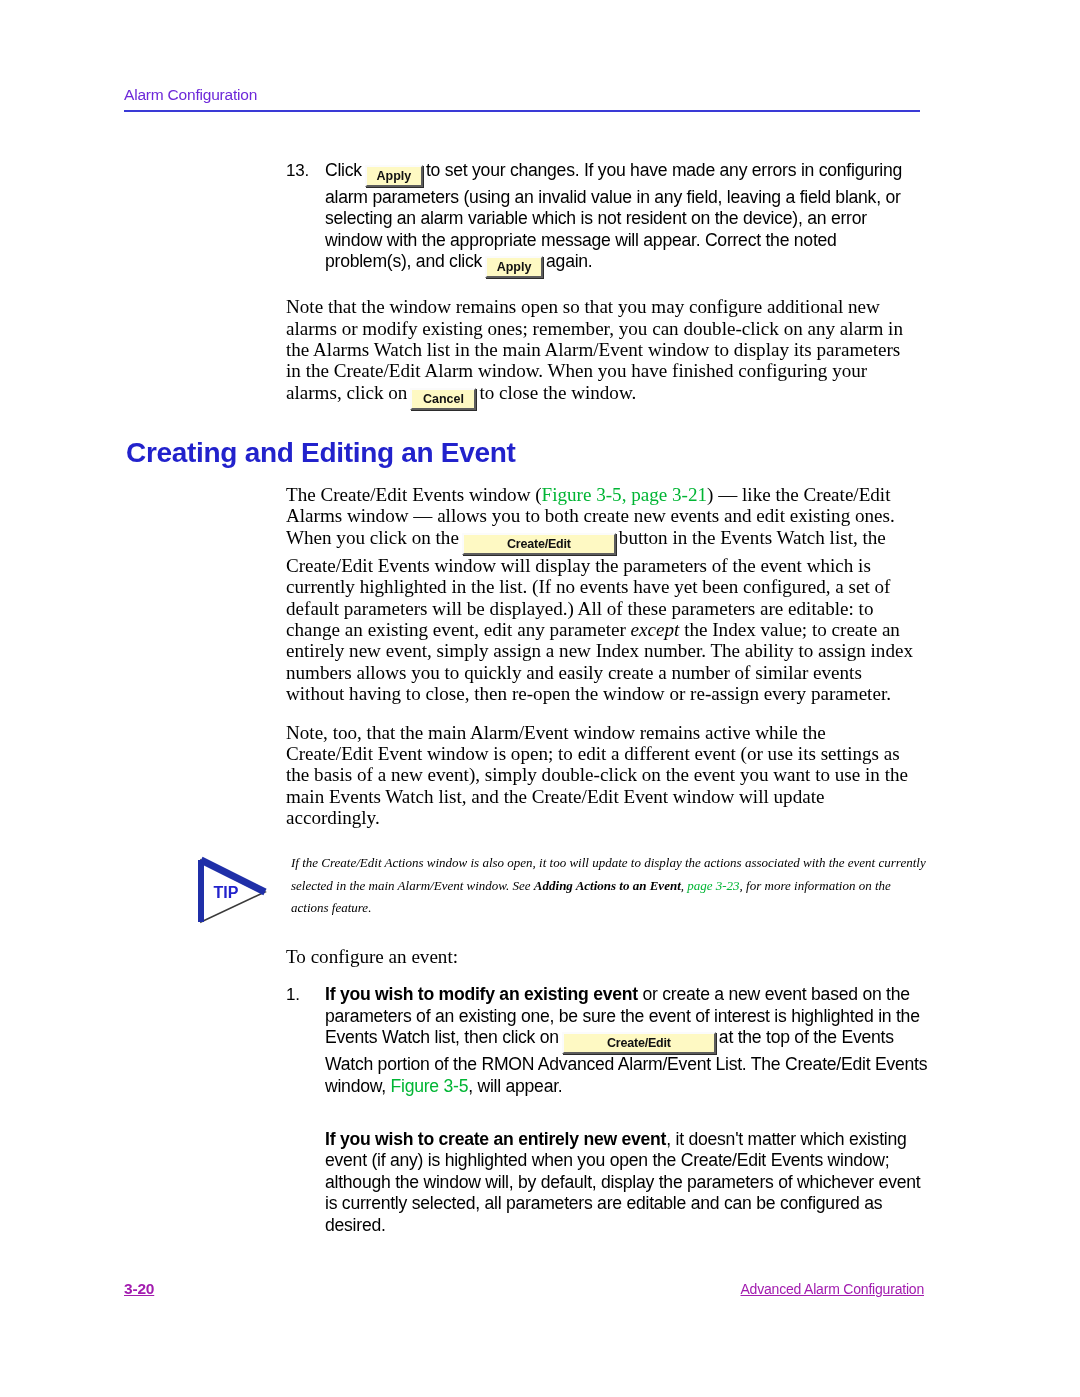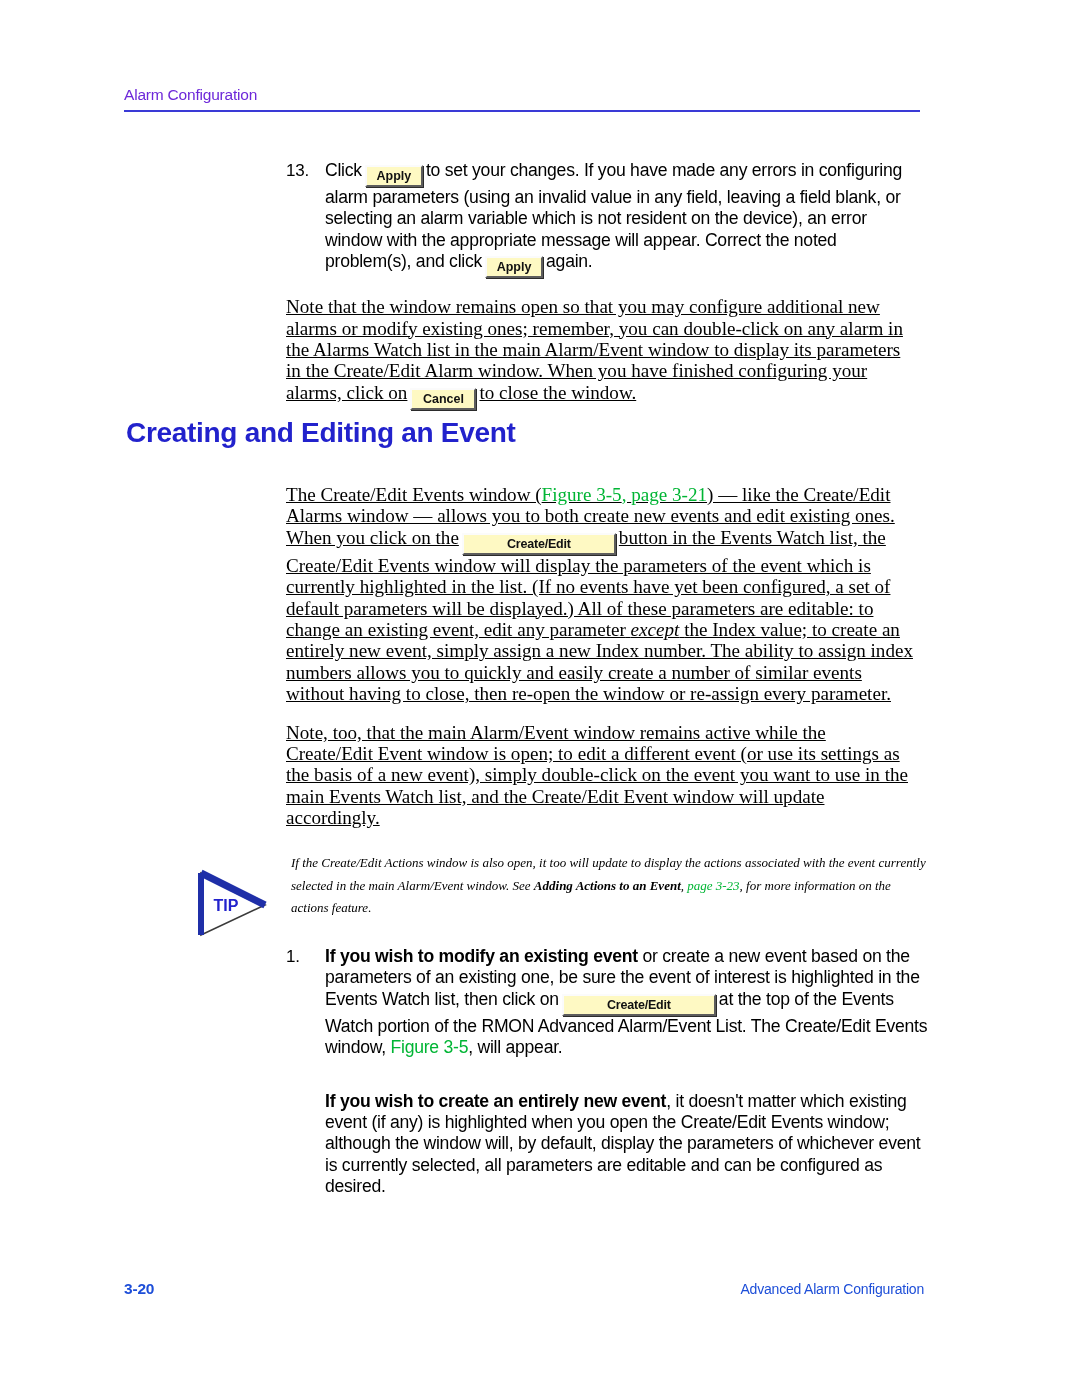--- a/index.html
+++ b/index.html
@@ -51,21 +51,20 @@
     width: 640px;
   }
 
   p.body-serif {
     font-family: "Liberation Serif", "DejaVu Serif", serif;
     font-size: 19.1px;
     line-height: 21.4px;
     margin: 0 11px 17px 0;
     text-align: left;
     color: #000;
-    text-decoration: underline;
   }
 
   
   .numbered {
     position: relative;
     padding-left: 39px;
     margin: 0 0 18px 0;
     font-family: "Liberation Sans", "DejaVu Sans", sans-serif;
     font-size: 17.6px;
     line-height: 21.4px;
@@ -92,21 +91,21 @@
     font-weight: bold;
     color: #2222cc;
     letter-spacing: -0.3px;
     margin: 0;
     padding: 0;
     line-height: 1.1;
   }
   .section-title-wrap {
     position: absolute;
     left: 126px;
-    top: 418px;
+    top: 438px;
     width: 800px;
   }
 
   
   .ui-btn {
     display: inline-block;
     vertical-align: -4px;
     background: #fef9c3;
     border-top: 2px solid #fbfbfb;
     border-left: 2px solid #fbfbfb;
@@ -136,21 +135,21 @@
   
   .tip-block {
     position: absolute;
     left: 196px;
     top: 852px;
     width: 730px;
   }
   .tip-icon {
     position: absolute;
     left: 0;
-    top: 17px;
+    top: 4px;
     width: 74px;
     height: 70px;
   }
   .tip-text {
     margin-left: 95px;
     font-family: "Liberation Serif", "DejaVu Serif", serif;
     font-style: italic;
     font-size: 13px;
     line-height: 22.5px;
     color: #000;
@@ -168,21 +167,22 @@
   
   .footer {
     position: absolute;
     left: 124px;
     top: 1280px;
     width: 800px;
     display: flex;
     justify-content: space-between;
     align-items: baseline;
     font-family: "Liberation Sans", "DejaVu Sans", sans-serif;
-    color: #1d4ed8;
+    color: #a21caf;
+    text-decoration: underline;
   }
   .footer-page {
     font-size: 15.5px;
     font-weight: bold;
     letter-spacing: -0.2px;
   }
   .footer-title {
     font-size: 14px;
     letter-spacing: -0.2px;
     margin-right: 0;
@@ -227,20 +227,21 @@
         <polyline points="5,4 69,36" fill="none" stroke="#1f2fa8" stroke-width="7" stroke-linecap="butt"></polyline>
         <polyline points="5,4 5,66" fill="none" stroke="#1f2fa8" stroke-width="6" stroke-linecap="butt"></polyline>
         <text x="30" y="42" font-family="Liberation Sans, DejaVu Sans, sans-serif" font-size="16" font-weight="bold" fill="#2222cc" text-anchor="middle">TIP</text>
       </svg>
     </div>
     <div class="tip-text"><span>If the Create/Edit Actions window is also open, it too will update to display the actions associated with the event currently selected in the main Alarm/Event window. See</span> <b>Adding Actions to an Event</b><span>, </span><span class="xref">page 3-23</span><span>, for more information on the actions feature.</span></div>
   </div>
 
   <div class="column-lower">
 
+    <p class="body-serif">To configure an event:</p>
 
     <div class="numbered">
       <span class="num">1.</span><span class="sans-bold">If you wish to modify an existing event</span> <span>or create a new event based on the parameters of an existing one, be sure the event of interest is highlighted in the Events Watch list, then click on</span><span class="ui-btn createedit">Create/Edit</span><span>at the top of the Events Watch portion of the RMON Advanced Alarm/Event List. The Create/Edit Events window,</span> <span class="xref">Figure 3-5</span><span>, will appear.</span>
 
       <span class="cont"><span class="sans-bold">If you wish to create an entirely new event</span><span>, it doesn't matter which existing event (if any) is highlighted when you open the Create/Edit Events window; although the window will, by default, display the parameters of whichever event is currently selected, all parameters are editable and can be configured as desired.</span></span>
     </div>
 
   </div>
 
   <div class="footer">

